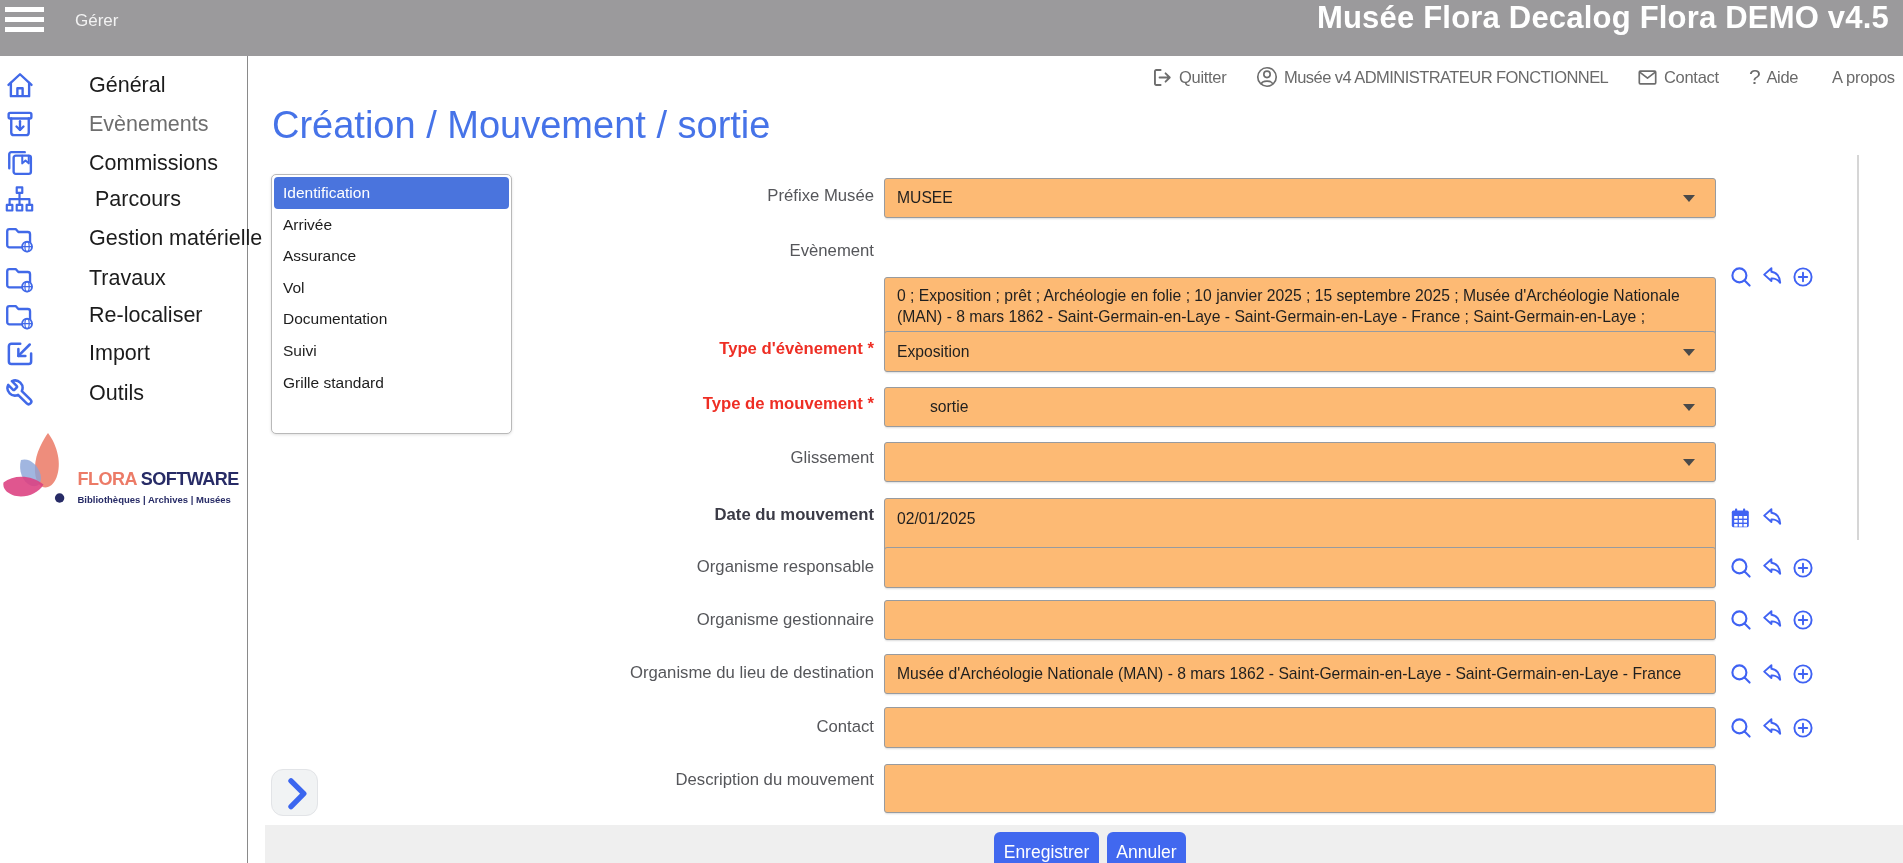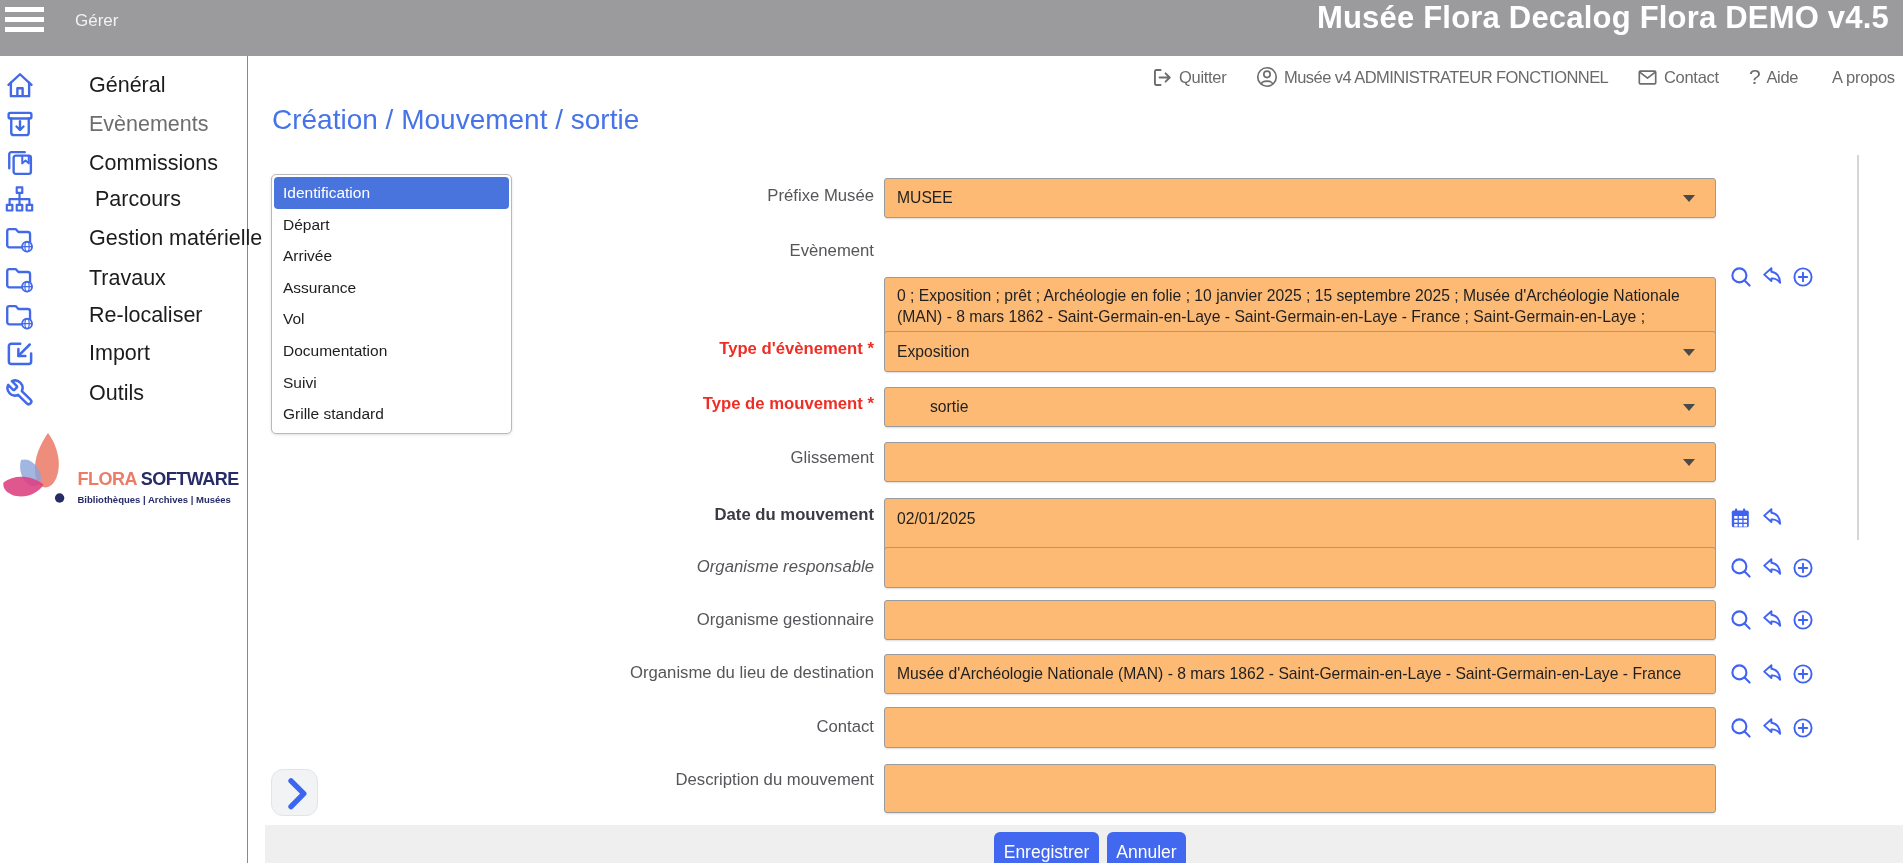--- a/index.html
+++ b/index.html
@@ -15,21 +15,21 @@
   .gerer { position:absolute; left:75px; top:11px; font-size:17px; color:#f2f2f2; }
   .apptitle { position:absolute; right:14px; top:0px; font-size:31px; font-weight:bold; color:#fff; letter-spacing:0.2px; }
   
   .sidebar { position:absolute; left:0; top:56px; width:248px; height:807px; background:#fff; border-right:1px solid #8a8a8a; }
   .sitem { position:absolute; left:0; width:248px; height:38px; }
   .sitem svg { position:absolute; left:8px; top:50%; transform:translateY(-50%); }
   .sitem .lbl { position:absolute; left:45px; top:50%; transform:translateY(-50%); font-size:21.5px; color:#1c1c1c; white-space:nowrap;margin-left:44px; }
   .sitem.dim .lbl { color:#6e6e6e; }
   .hlink { position:absolute; top:56px; height:42px; display:flex; align-items:center; gap:6px; color:#6a6a6a; font-size:16.5px; letter-spacing:-0.3px; white-space:nowrap; }
   
-  .pagetitle { position:absolute; left:272px; top:104px; font-size:28px; color:#4673e8; }
+  .pagetitle { position:absolute; left:272px; top:104px; font-size:38px; color:#4673e8; }
   
   .tabcard { position:absolute; left:271px; top:174px; width:241px; height:260px; background:#fff;
      border:1px solid #b9b9b9; border-radius:5px; box-shadow:0 1px 3px rgba(0,0,0,.12); padding:2px; }
   .tab { height:31.6px; line-height:31.6px; padding-left:9px; font-size:15.5px; color:#1d1d1d; border-radius:4px; }
   .tab.sel { background:#4a74dd; color:#fff; }
   
   .flabel { position:absolute; width:600px; left:274px; text-align:right; font-size:16.7px; color:#55565a; transform:translateY(-50%); white-space:nowrap; }
   .flabel.req { color:#ee2e24; font-weight:bold; }
   .flabel.dark { color:#3b3b46; font-weight:bold; }
   .fbox { position:absolute; left:884px; width:832px; background:#fdba74; border:1px solid #989b9f; border-radius:3px; box-shadow:0 2px 2px -1px rgba(0,0,0,0.14);
@@ -179,21 +179,20 @@
     </div>
   <div class="hlink" style="left:1832px;">
       <span>A propos</span>
     </div>
 </div>
 
 <div class="pagetitle">Création / Mouvement / sortie</div>
 
 <div class="tabcard">
   <div class="tab sel">Identification</div>
-  <div class="tab">Départ</div>
   <div class="tab">Arrivée</div>
   <div class="tab">Assurance</div>
   <div class="tab">Vol</div>
   <div class="tab">Documentation</div>
   <div class="tab">Suivi</div>
   <div class="tab">Grille standard</div>
 </div>
 
 <div id="form-holder">
 
@@ -246,21 +245,21 @@
           <rect x="4.2" y="17" width="3.4" height="2.6"></rect>
           <rect x="8.9" y="17" width="3.4" height="2.6"></rect>
           <rect x="13.6" y="17" width="3.4" height="2.6"></rect>
         </g>
       </svg>
       <svg width="22" height="22" viewBox="0 0 22 22" fill="none" stroke="#3f62f3" stroke-width="1.9" stroke-linejoin="round">
         <path d="M3.2 8.6 L10.4 2.2 L10.4 5.8 C15.2 6.4 18.6 10.2 19.2 16.8 C16.6 13.4 13.8 12.2 10.4 12.4 L10.4 15 Z"></path>
       </svg>
     </div>
 
-  <div class="flabel" style="top:567px;font-style:italic;">Organisme responsable</div>
+  <div class="flabel" style="top:567px;">Organisme responsable</div>
   <div class="fbox" style="top:547px; height:41px; line-height:39px;"></div>
   <div class="ficons" style="top:568px;">
       <svg width="22" height="22" viewBox="0 0 22 22" fill="none" stroke="#3f62f3" stroke-width="2.1" stroke-linecap="round">
         <circle cx="9.4" cy="9.4" r="7"></circle>
         <path d="M14.6 14.6 L19.6 19.6"></path>
       </svg>
       <svg width="22" height="22" viewBox="0 0 22 22" fill="none" stroke="#3f62f3" stroke-width="1.9" stroke-linejoin="round">
         <path d="M3.2 8.6 L10.4 2.2 L10.4 5.8 C15.2 6.4 18.6 10.2 19.2 16.8 C16.6 13.4 13.8 12.2 10.4 12.4 L10.4 15 Z"></path>
       </svg>
       <svg width="22" height="22" viewBox="0 0 22 22" fill="none" stroke="#3f62f3" stroke-width="1.9" stroke-linecap="round">

